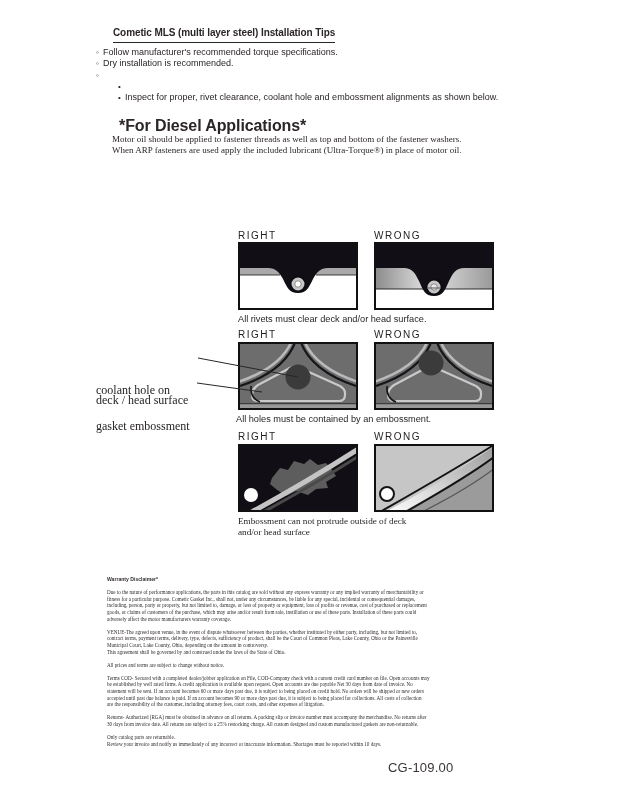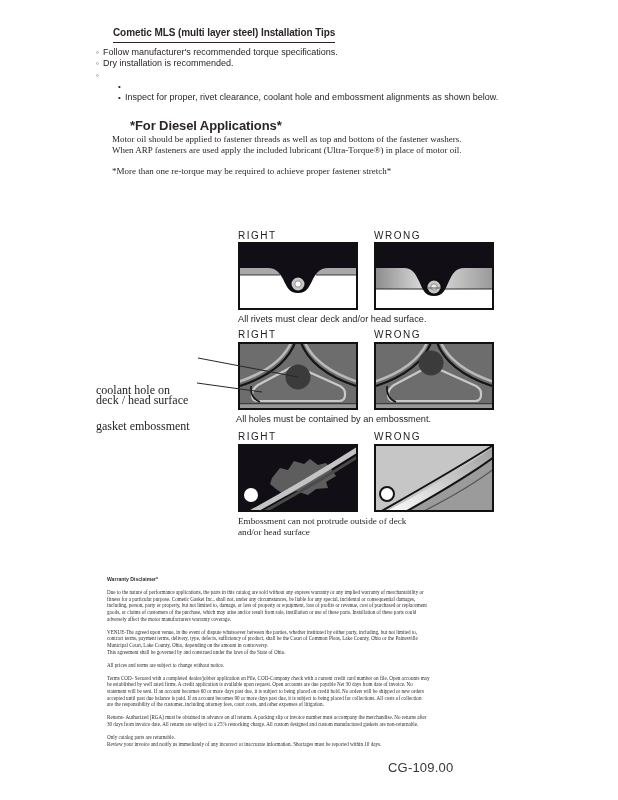--- a/index.html
+++ b/index.html
@@ -15,21 +15,21 @@
   .title{
     left:113px;top:25px;font-size:10px;font-weight:bold;line-height:15px;
     letter-spacing:-0.1px;padding-bottom:2px;border-bottom:1.6px solid #2b2528;white-space:nowrap;
   }
   .bullets{left:96px;top:47px;font-size:9px;line-height:11.3px;}
   .brow{display:flex;white-space:nowrap;}
   .bmark{width:7px;flex:0 0 7px;font-size:8px;}
   .sub .bmark{margin-left:22px;}
 
   .diesel{left:112px;top:120px;font-size:9px;line-height:11.3px;}
-  .diesel h2{font-size:13px;font-weight:bold;margin:0 0 2px 18px;line-height:12px;letter-spacing:-0.1px;}
+  .diesel h2{font-size:16px;font-weight:bold;margin:0 0 2px 7px;line-height:12px;letter-spacing:-0.1px;}
   .diesel p{margin:0 0 9px 0;}
   .diesel p.last{margin:0;}
 
   .dglabel{font-size:10px;letter-spacing:1.5px;color:#211d20;text-align:left;width:120px;}
   .dgcaption{font-size:9.2px;line-height:11px;color:#211d20;}
   .panel{width:120px;height:68px;display:block;}
 
   .callout{font-size:12px;line-height:10.2px;text-align:left;width:101px;color:#211d20;margin-top:44px;}
 
   .disclaimer{left:107px;top:576px;width:462px;font-size:5.1px;line-height:6.65px;color:#332d30;}
@@ -64,21 +64,20 @@
   <div class="brow sub">
     <span class="bmark">•</span>
     <span>Inspect for proper, rivet clearance, coolant hole and embossment alignments as shown below.</span>
   </div>
 </div>
 
 <div class="abs diesel">
   <h2>*For Diesel Applications*</h2>
   <p class="ml">Motor oil should be applied to fastener threads as well as top and bottom of the fastener washers.
 When ARP fasteners are used apply the included lubricant (Ultra-Torque®) in place of motor oil.</p>
-  <p class="ml last">*More than one re-torque may be required to achieve proper fastener stretch*</p>
 </div>
 
 <div class="abs dglabel" style="left:238px;top:230px;">RIGHT</div>
 <div class="abs dglabel" style="left:374px;top:230px;">WRONG</div>
 
 <div class="abs dpanel" style="left:238px;top:242px;">
   <svg class="panel" viewBox="0 0 120 68">
     <rect width="120" height="68" fill="#ffffff"></rect>
     <rect x="2" y="25" width="116" height="8" fill="#a9a9a9"></rect>
     <line x1="2" y1="33" x2="42" y2="33" stroke="#2a2a2a" stroke-width="0.9"></line>

